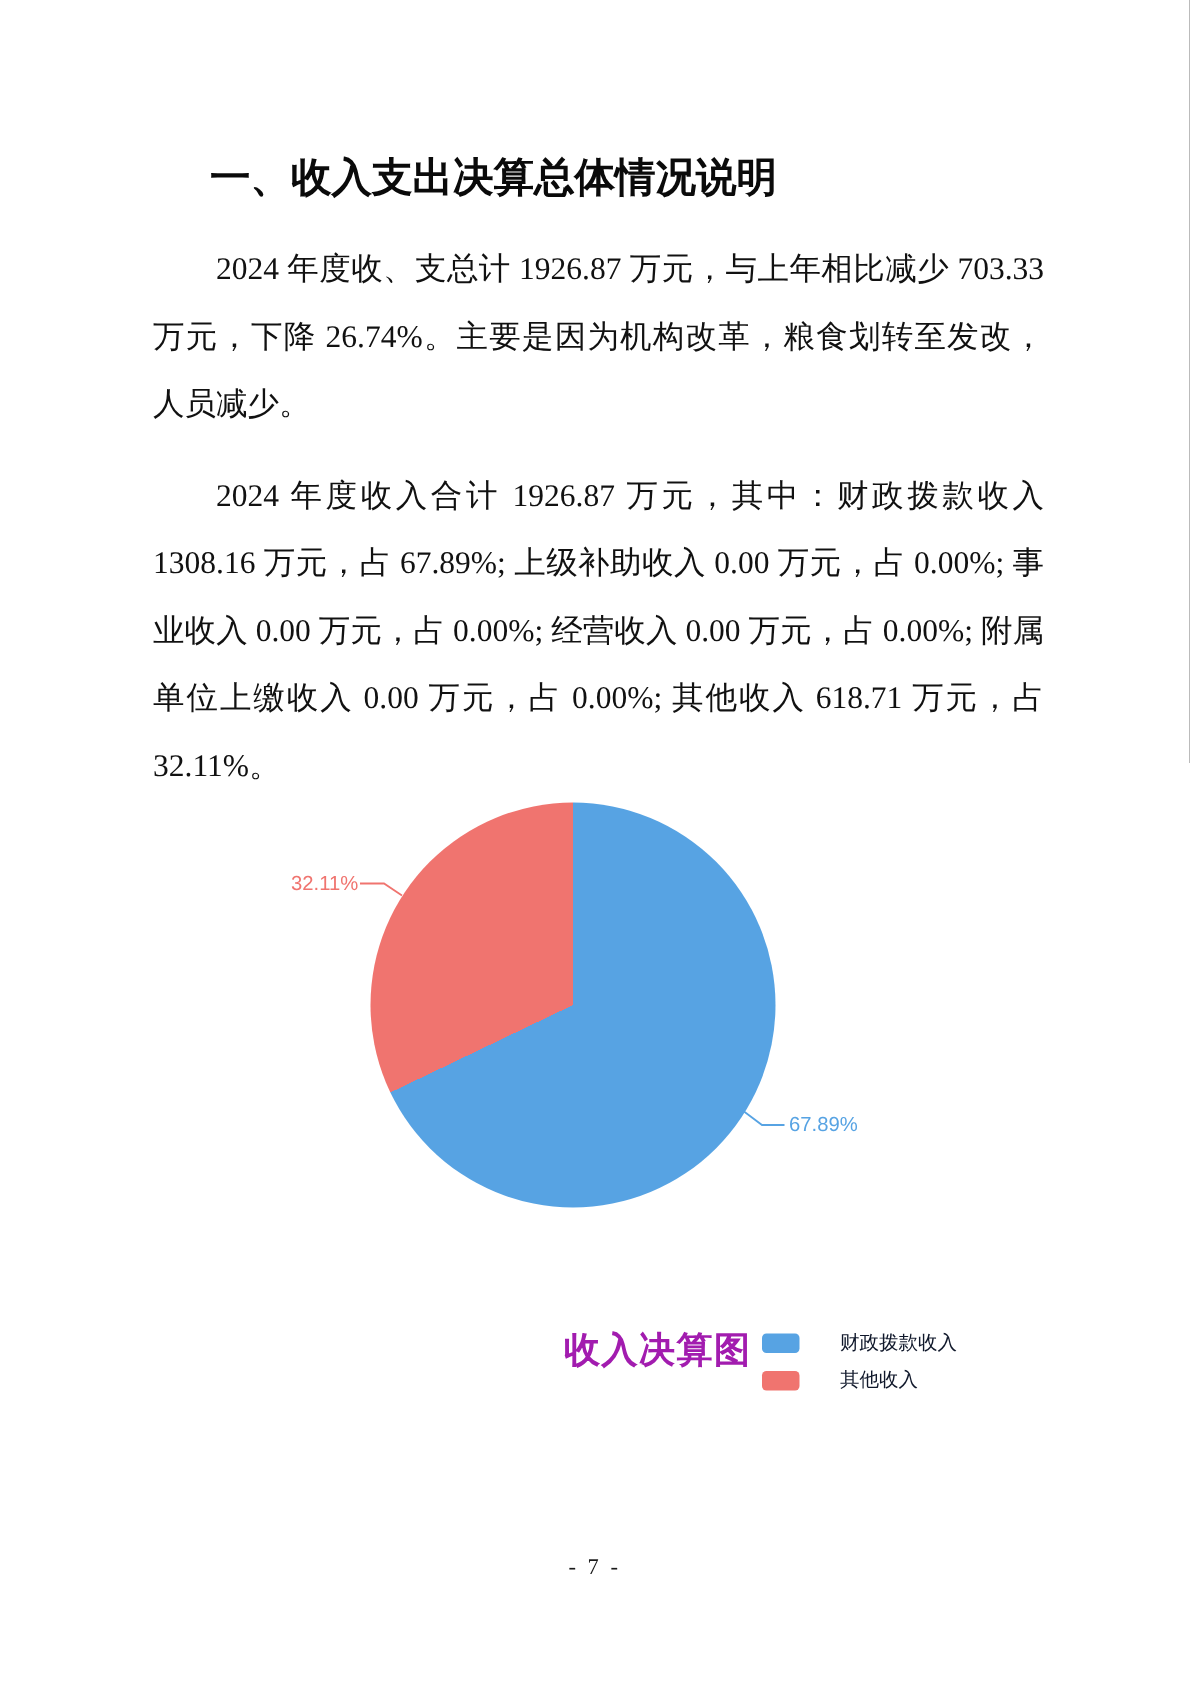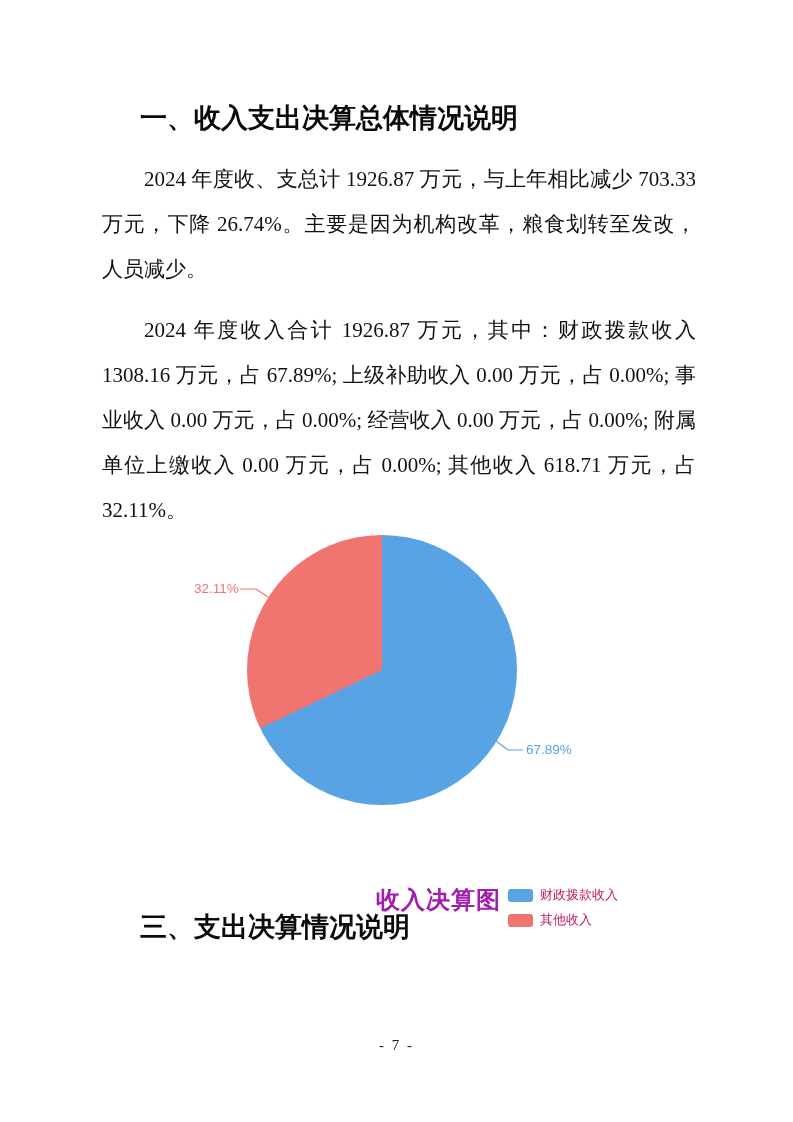--- a/index.html
+++ b/index.html
@@ -65,22 +65,23 @@
   }
   .legend-swatch {
     width:25px; height:13px;
     border-radius:3px;
     margin-right:7px;
     flex:0 0 auto;
   }
   .legend-label {
     font-family:Liberation Sans, sans-serif;
     font-size:13px;
-    color:#be185d;
+    color:#0f172a;
     white-space:nowrap;
+    margin-left:20px;
   }
   .pie {
     position:absolute;
     left:247px; top:535px;
     width:270px; height:270px;
     border-radius:50%;
   }
   .leader-svg {
     position:absolute;
     left:0; top:440px;
@@ -135,18 +136,17 @@
 
   <svg class="leader-svg" viewBox="0 0 793 390">
     <polyline points="268,157 256,149 240,149" fill="none" stroke-width="1.2" stroke="#F0746F"></polyline>
     <polyline points="496,301 508,310 523,310" fill="none" stroke-width="1.2" stroke="#57A3E3"></polyline>
   </svg>
 
   <div class="pie-label pie-label-other" style="color: rgb(240, 116, 111);">32.11%</div>
   <div class="pie-label pie-label-fiscal" style="color: rgb(87, 163, 227);">67.89%</div>
 
   <div class="textblock block-bottom">
-    <h2 class="doc-heading">三、支出决算情况说明</h2>
   </div>
 
   <div class="page-number">- 7 -</div>
 
 </div>
 
 </body></html>

